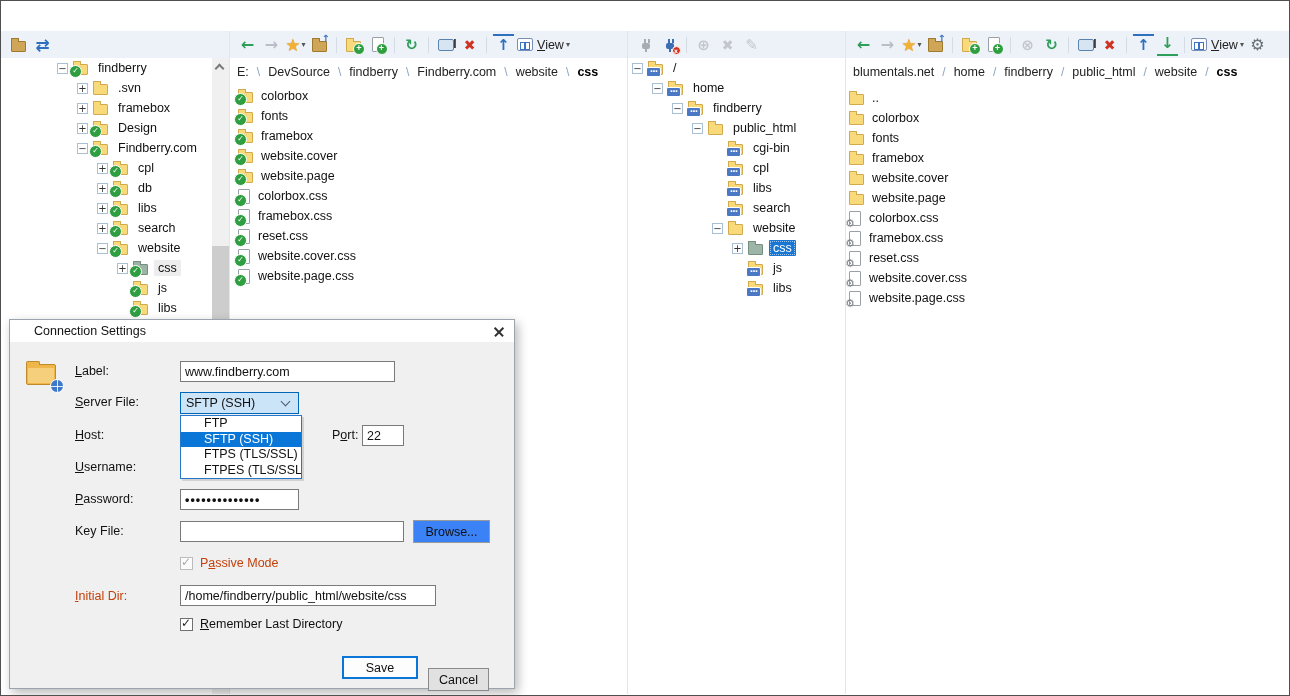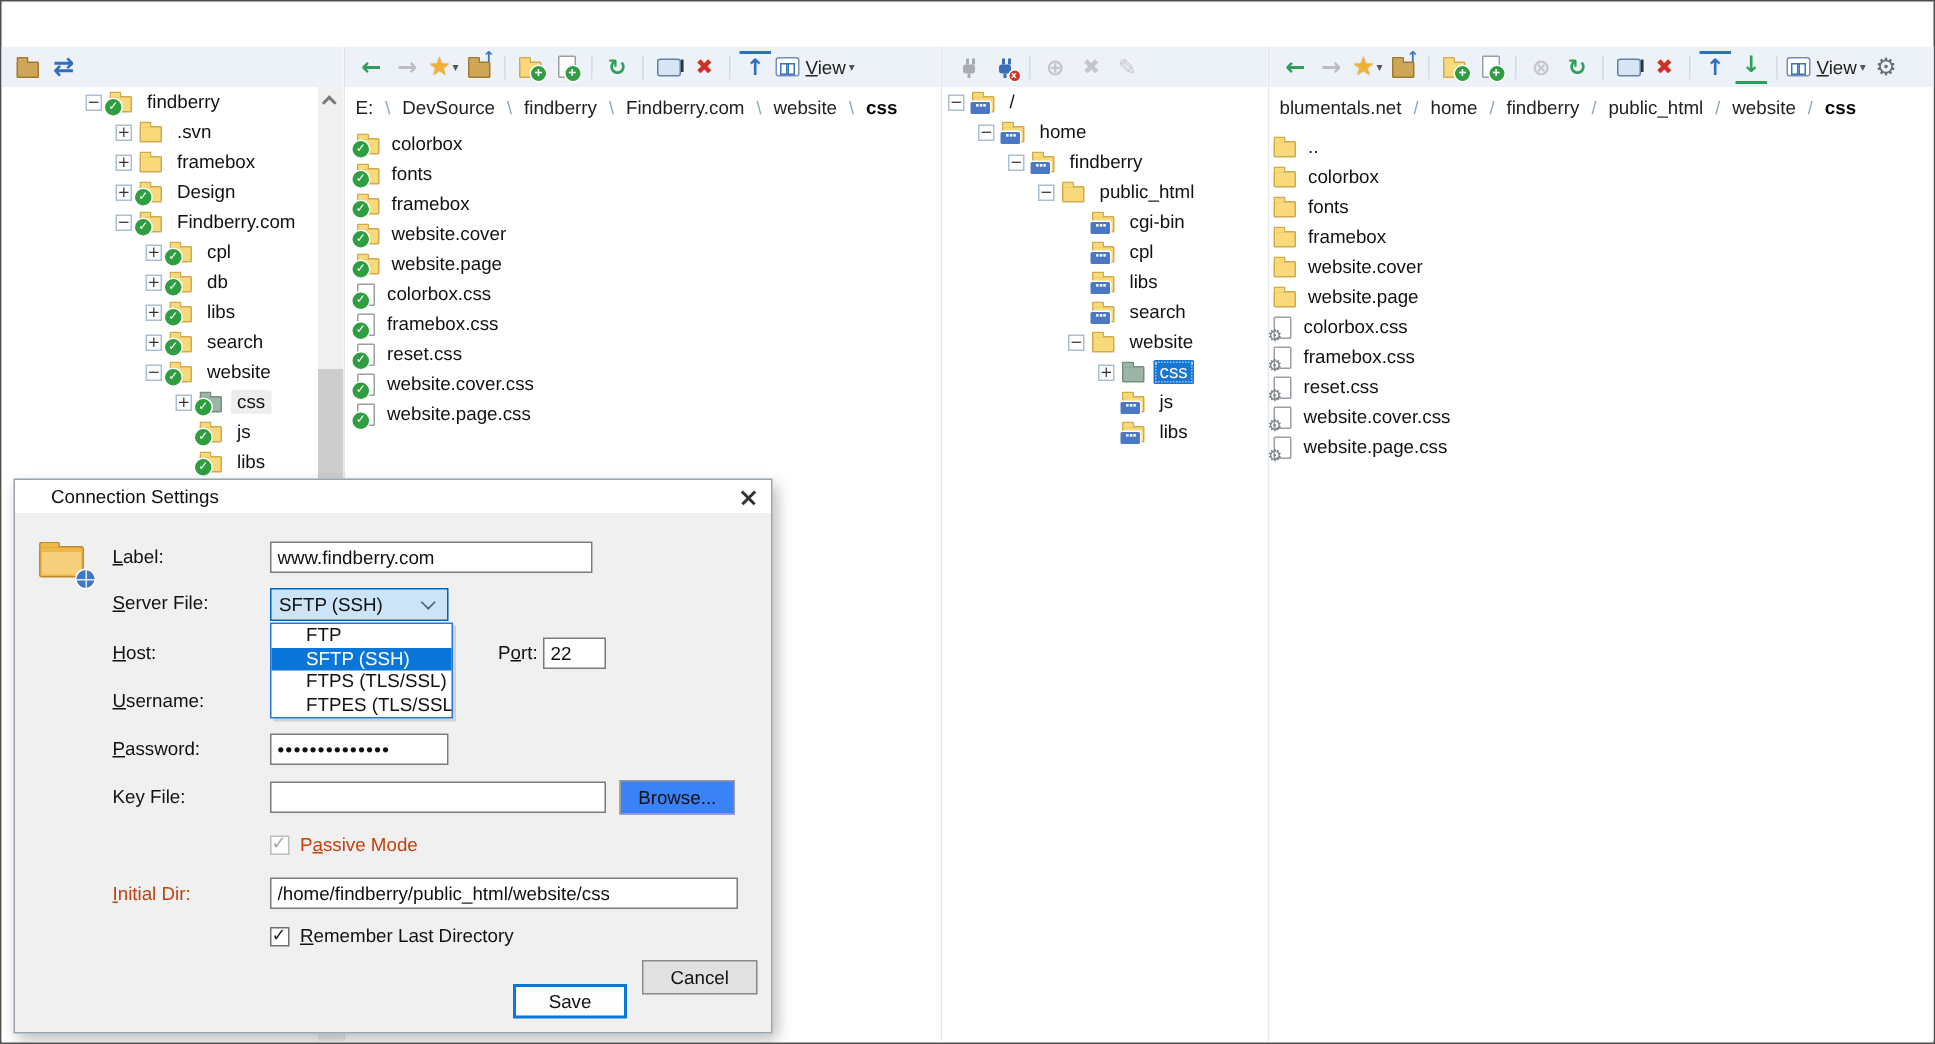--- a/index.html
+++ b/index.html
@@ -567,27 +567,27 @@
     <input class="tinput" style="left: 170px; top: 169px; width: 119px; font-weight: bold; letter-spacing: 1px;" value="••••••••••••••">
 
     <span class="dlabel" style="left:65px;top:201px">Key File:</span>
     <input class="tinput" style="left: 170px; top: 201px; width: 224px;" value="">
     <button class="dbtn" style="left:403px;top:200px;width:77px;background:#3b82f6;border-color:#9a9a9a">Browse...</button>
 
     <span class="cb on dis" style="left:170px;top:237px"></span>
     <span class="dlabel dim" style="left:190px;top:233px"><span>P</span><span class="u">a</span><span>ssive Mode</span></span>
 
     <span class="dlabel dim u1" style="left:65px;top:266px">Initial Dir:</span>
-    <input class="tinput" style="left: 170px; top: 265px; width: 312px;" value="/home/findberry/public_html/website/css">
+    <input class="tinput" style="left: 170px; top: 265px; width: 256px;" value="/home/findberry/public_html/website/css">
 
     <span class="cb on" style="left:170px;top:298px"></span>
     <span class="dlabel u1" style="left:190px;top:294px">Remember Last Directory</span>
 
     <button class="dbtn primary" style="left:332px;top:336px;width:76px">Save</button>
-    <button class="dbtn" style="left:418px;top:320px;width:77px">Cancel</button>
+    <button class="dbtn" style="left:418px;top:348px;width:61px">Cancel</button>
 
     <div class="ddl">
 
     <div class="opt">FTP</div>
         <div class="opt sel-blue">SFTP (SSH)</div>
         <div class="opt">FTPS (TLS/SSL)</div>
         <div class="opt last">FTPES (TLS/SSL)</div>
       </div>
   </div>
 

